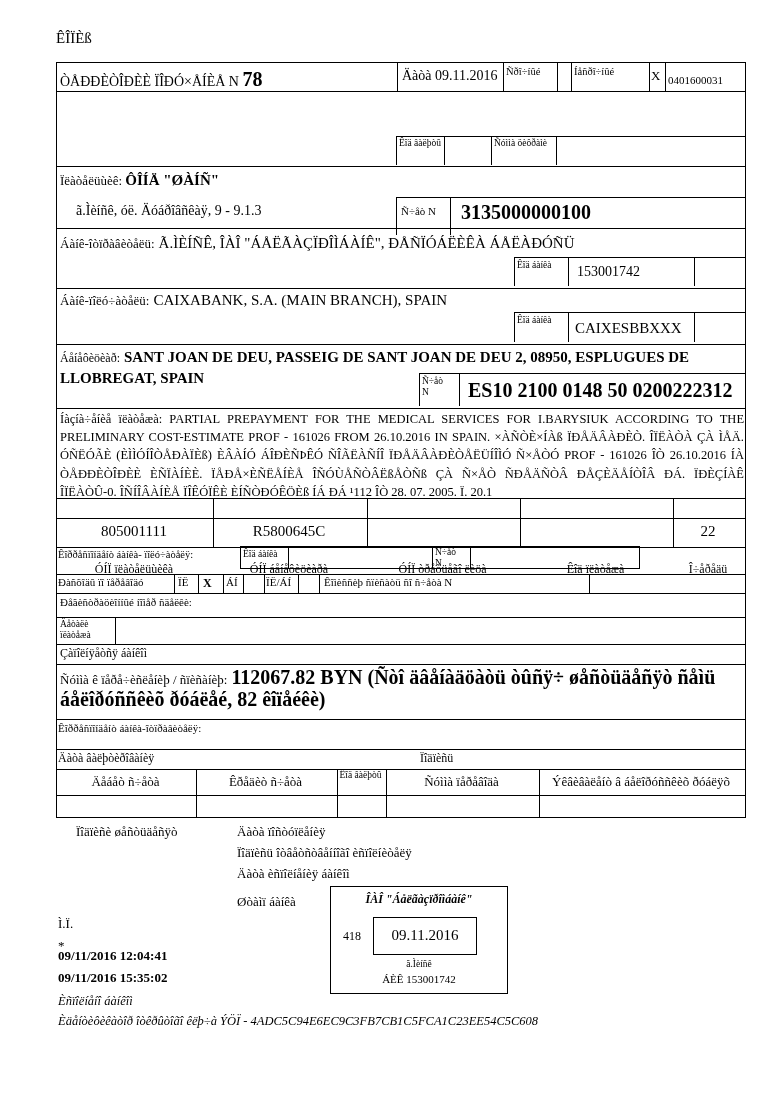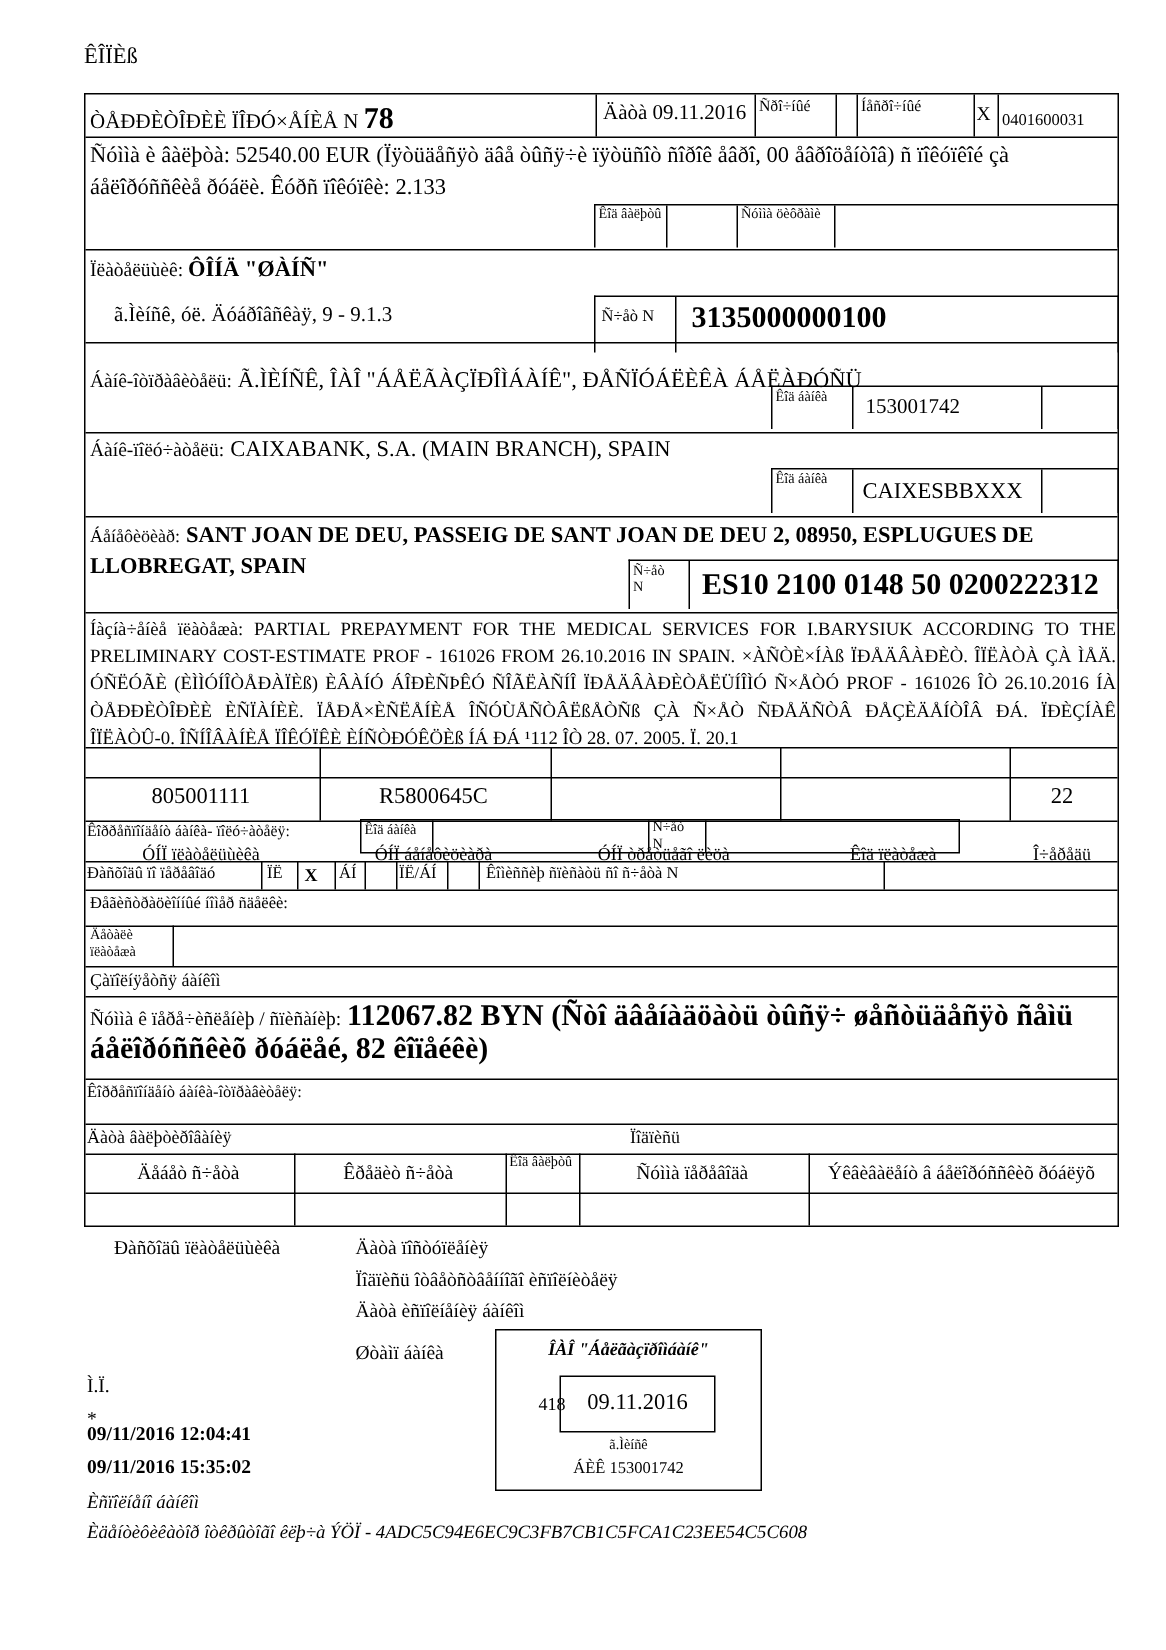--- a/index.html
+++ b/index.html
@@ -86,42 +86,38 @@
   <div class="abs t14 nw" style="left:60px;top:68px;">
     <span>ÒÅÐÐÈÒÎÐÈÈ ÏÎÐÓ×ÅÍÈÅ N</span>
     <span class="b t16">78</span>
   </div>
   <div class="abs t14 nw" style="left:402px;top:68px;">Äàòà 09.11.2016</div>
   <div class="abs t10 nw" style="left:506px;top:66px;">Ñðî÷íûé</div>
   <div class="abs t10 nw" style="left:574px;top:66px;">Íåñðî÷íûé</div>
   <div class="abs t13 nw" style="left:651px;top:68px;">X</div>
   <div class="abs t11 nw" style="left:668px;top:74px;">0401600031</div>
 
-  <div class="abs t15" style="left:60px;top:94px;width:682px;">
-    <span>Ñóììà è âàëþòà:</span>
-    <span>52540.00 EUR (Ïÿòüäåñÿò äâå òûñÿ÷è ïÿòüñîò ñîðîê åâðî, 00 åâðîöåíòîâ)   ñ ïîêóïêîé çà áåëîðóññêèå ðóáëè. Êóðñ ïîêóïêè: 2.133</span>
-  </div>
   <div class="box" style="left:396px;top:136px;width:350px;height:29px;border-bottom:none;">
     <div class="cell br t9" style="width:48px;padding:1px 2px;">Êîä âàëþòû</div>
     <div class="cell br" style="width:47px;"></div>
     <div class="cell br t9" style="width:65px;padding:1px 2px;">Ñóììà öèôðàìè</div>
     <div class="cell" style="flex:1;"></div>
   </div>
 
   <div class="abs t13 nw" style="left:60px;top:170px;">
     <span>Ïëàòåëüùèê:</span>
     <span class="b t15">ÔÎÍÄ "ØÀÍÑ"</span>
   </div>
   <div class="abs t14 nw" style="left:76px;top:203px;">ã.Ìèíñê, óë. Äóáðîâñêàÿ, 9 - 9.1.3</div>
   <div class="box" style="left:396px;top:197px;width:350px;height:38px;border-bottom:none;">
     <div class="cell br t11" style="width:54px;padding:7px 3px 0 4px;">Ñ÷åò N</div>
     <div class="cell b t16" style="flex:1;padding:3px 0 0 10px;">3135000000100</div>
   </div>
 
-  <div class="abs" style="left:60px;top:233px;width:682px;margin-top:11px;">
+  <div class="abs" style="left:60px;top:233px;width:682px;">
     <span class="t13">Áàíê-îòïðàâèòåëü:</span>
     <span class="t15">Ã.ÌÈÍÑÊ, ÎÀÎ "ÁÅËÃÀÇÏÐÎÌÁÀÍÊ", ÐÅÑÏÓÁËÈÊÀ ÁÅËÀÐÓÑÜ</span>
   </div>
   <div class="box" style="left:514px;top:257px;width:232px;height:29px;border-bottom:none;">
     <div class="cell br t9" style="width:54px;padding:2px 2px;">Êîä áàíêà</div>
     <div class="cell br t14" style="width:126px;padding:6px 0 0 8px;">153001742</div>
     <div class="cell" style="flex:1;"></div>
   </div>
 
   <div class="abs" style="left:60px;top:290px;width:682px;">
@@ -198,35 +194,35 @@
 
   <div class="abs t12 nw" style="left:58px;top:751px;">Äàòà âàëþòèðîâàíèÿ</div>
   <div class="abs t12 nw" style="left:420px;top:751px;">Ïîäïèñü</div>
 
   <div class="abs t13 ctr" style="left:56px;top:774px;width:139px;">Äåáåò ñ÷åòà</div>
   <div class="abs t13 ctr" style="left:195px;top:774px;width:141px;">Êðåäèò ñ÷åòà</div>
   <div class="abs t9 ctr" style="left:336px;top:770px;width:49px;">Êîä âàëþòû</div>
   <div class="abs t13 ctr" style="left:385px;top:774px;width:153px;">Ñóììà ïåðåâîäà</div>
   <div class="abs t13 ctr" style="left:538px;top:774px;width:206px;">Ýêâèâàëåíò â áåëîðóññêèõ ðóáëÿõ</div>
 
-  <div class="abs t13 nw" style="left:76px;top:824px;">Ðàñõîäû ïëàòåëüùèêà</div>
+  <div class="abs t13 nw" style="left:76px;top:824px;">Ïîäïèñè øåñòüäåñÿò</div>
   <div class="abs t13 nw" style="left:237px;top:824px;">Äàòà ïîñòóïëåíèÿ</div>
   <div class="abs t13 nw" style="left:237px;top:845px;">Ïîäïèñü îòâåòñòâåííîãî èñïîëíèòåëÿ</div>
   <div class="abs t13 nw" style="left:237px;top:866px;">Äàòà èñïîëíåíèÿ áàíêîì</div>
   <div class="abs t13 nw" style="left:237px;top:894px;">Øòàìï áàíêà</div>
   <div class="abs t13 nw" style="left:58px;top:916px;">Ì.Ï.</div>
   <div class="abs t13 nw" style="left:58px;top:938px;">*</div>
   <div class="abs t13 b nw" style="left:58px;top:948px;">09/11/2016 12:04:41</div>
   <div class="abs t13 b nw" style="left:58px;top:970px;">09/11/2016 15:35:02</div>
   <div class="abs t125 i nw" style="left:58px;top:992px;">Èñïîëíåíî áàíêîì</div>
   <div class="abs t125 i nw" style="left:58px;top:1012px;">Èäåíòèôèêàòîð îòêðûòîãî êëþ÷à ÝÖÏ - 4ADC5C94E6EC9C3FB7CB1C5FCA1C23EE54C5C608</div>
 
   <div class="abs" style="left:330px;top:886px;width:176px;height:106px;border:1px solid #000;">
     <div class="abs b i t12 ctr" style="left:0;top:5px;width:100%;">ÎÀÎ "Áåëãàçïðîìáàíê"</div>
-    <div class="abs t12 nw" style="left:12px;top:42px;margin-left:16px;">418</div>
+    <div class="abs t12 nw" style="left:12px;top:42px;">418</div>
     <div class="abs ctr" style="left:42px;top:30px;width:102px;height:36px;border:1px solid #000;">
       <span class="t15" style="line-height:34px;">09.11.2016</span>
     </div>
     <div class="abs t9 ctr" style="left:0;top:72px;width:100%;">ã.Ìèíñê</div>
     <div class="abs t11 ctr" style="left:0;top:86px;width:100%;">ÁÈÊ 153001742</div>
   </div>
 
 </div>
 
 </body></html>

